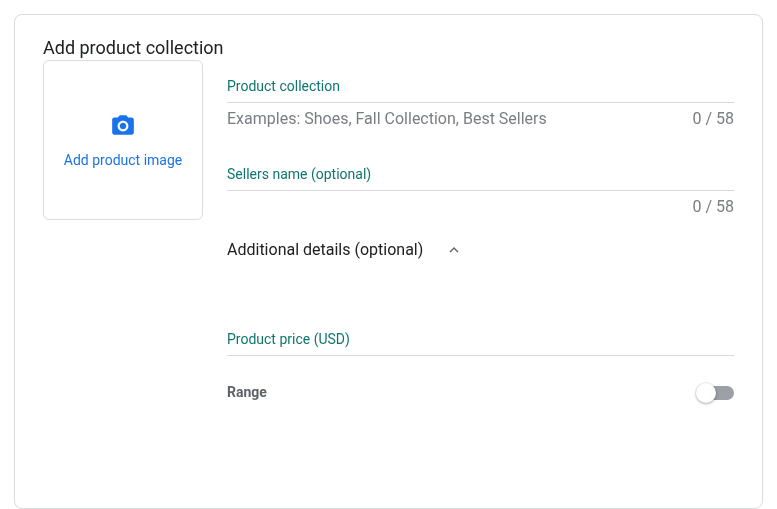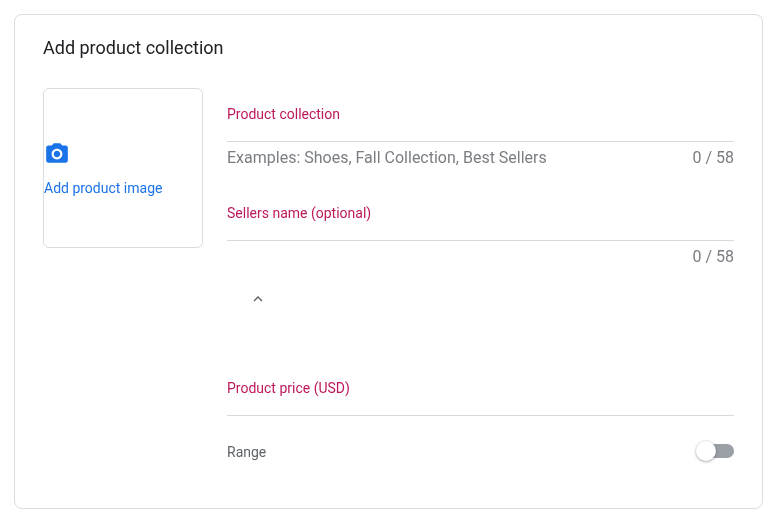--- a/index.html
+++ b/index.html
@@ -17,46 +17,46 @@
     border:1px solid #dadce0;
     border-radius:8px;
     padding:22px 28px 0 28px;
     background:#fff;
     overflow:hidden;
   }
   .card-title {
     font-size:18px;
     font-weight:400;
     color:#202124;
-    margin:0 0 30px 0;
+    margin:0 0 2px 0;
   }
   .body-row { display:flex; }
   .img-box {
     width:160px; height:160px;
     border:1px solid #dadce0;
     border-radius:6px;
     display:flex; flex-direction:column;
-    align-items:flex-start; justify-content:center;
+    align-items:center; justify-content:center;
     margin-right:24px;
     flex-shrink:0;
     cursor:pointer;
   }
   .img-box svg { width:26px; height:26px; }
   .img-label {
     margin-top:10px;
     font-size:14px;
     color:#1a73e8;
   }
   .fields { flex:1; min-width:0; }
   .field { margin-bottom:6px; }
   .field-label {
     font-size:14px;
-    color:#be185d;
+    color:#0f766e;
     display:block;
-    padding:18px 0 19px 0;
+    padding:18px 0 8px 0;
   }
   .underline { border-bottom:1px solid #d7d9dc; }
   .helper-row {
     display:flex; justify-content:space-between;
     font-size:16px; color:#7a7d82;
     padding-top:6px;
   }
   .helper-left {}
   .helper-right {}
   .gap { height:14px; }
@@ -66,22 +66,23 @@
     cursor:pointer;
   }
   .section-title {
     font-size:16px;
     color:#202124;
     font-weight:400;
   }
   .chev { margin-left:22px; display:inline-flex; }
   .chev svg { width:18px; height:18px; fill:#5f6368; }
   .toggle-row {
-    display:flex; align-items:flex-start; justify-content:space-between;
+    display:flex; align-items:flex-end; justify-content:space-between;
     padding:22px 0 4px 0;
+    font-weight:bold;
   }
   .toggle-label { font-size:14px; color:#5f6368; }
   .switch {
     width:36px; height:14px; border-radius:14px;
     background:#9aa0a6; position:relative;
     cursor:pointer;
   }
   .switch-knob {
     position:absolute; left:-2px; top:-3px;
     width:20px; height:20px; border-radius:50%;
@@ -120,20 +121,21 @@
 
       <div class="field">
         <label class="field-label underline">Sellers name (optional)</label>
         <div class="helper-row">
           <span></span>
           <span class="helper-right">0 / 58</span>
         </div>
       </div>
 
       <div class="section-header">
+        <span class="section-title">Additional details (optional)</span>
         <span class="chev">
           <svg viewBox="0 0 24 24">
               <path d="M7.41 15.41 12 10.83l4.59 4.58L18 14l-6-6-6 6z"></path>
             </svg>
         </span>
       </div>
 
       <div class="gap-lg"></div>
 
 

